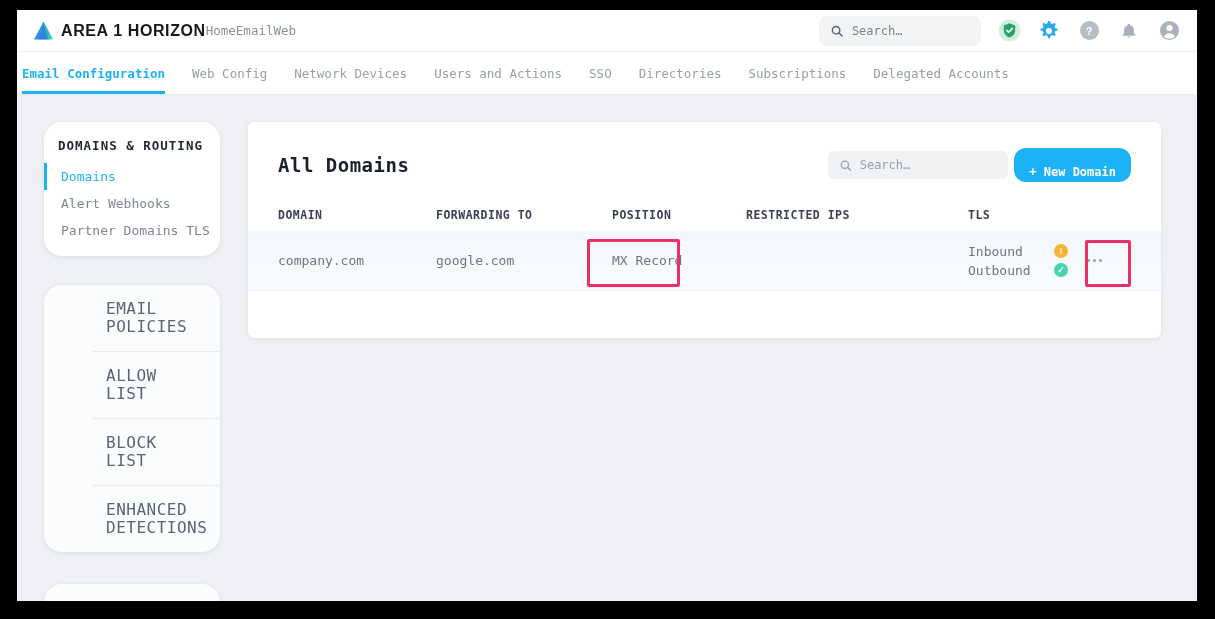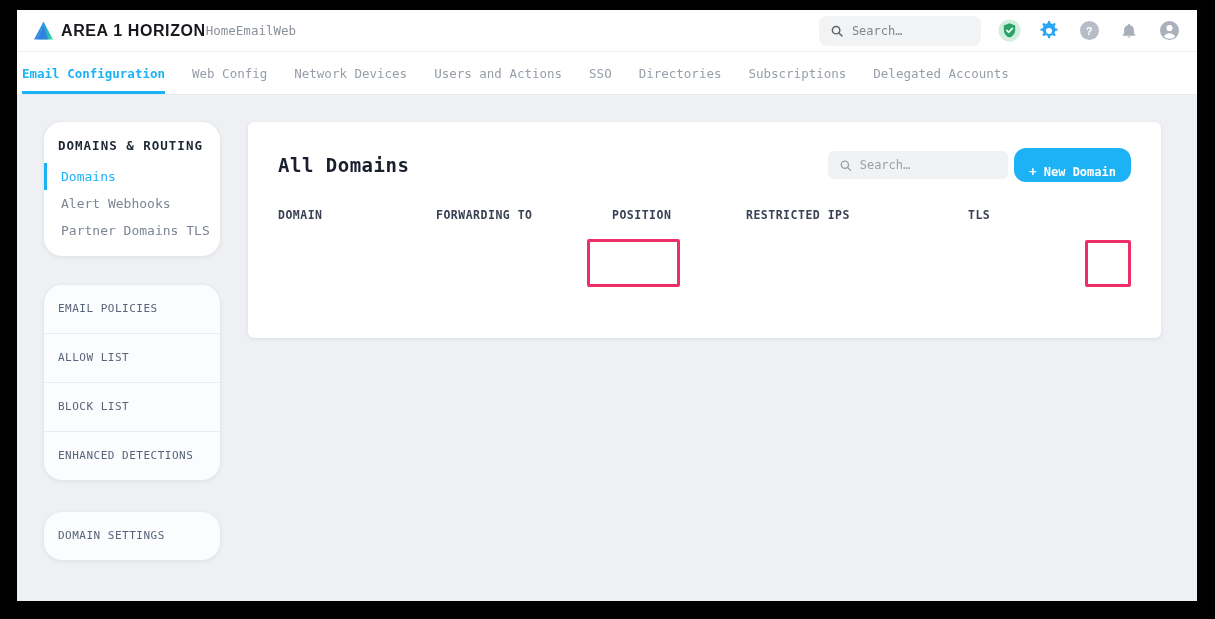--- a/index.html
+++ b/index.html
@@ -73,22 +73,22 @@
     padding:16px 14px 10px;white-space:nowrap;
   }
   .sb-item{
     font-size:13px;color:#7d8694;padding:6px 14px;cursor:pointer;
     border-left:3px solid transparent;white-space:nowrap;
   }
   .sb-item.active{color:var(--accent);border-left-color:var(--accent);}
   .card1{padding-bottom:12px;}
   .card2{margin-top:29px;}
   .sb-section{
-    font-size:11px;color:#59647a;letter-spacing:.5px;padding:15px 14px;
-    cursor:pointer;line-height:18px;
+    font-size:16px;color:#59647a;letter-spacing:.5px;padding:15px 14px;
+    cursor:pointer;line-height:18px;margin-left:48px;
   }
   .sb-section + .sb-section{border-top:1px solid #e9ebee;}
   .card3{margin-top:32px;}
   
   .panel{
     margin-left:28px;width:913px;height:216px;background:#fff;border-radius:6px;
     box-shadow:0 1px 4px rgba(30,40,60,.09);position:relative;
   }
   .panel-head{display:flex;align-items:center;padding:26px 30px 0;}
   .panel-title{font-size:19px;font-weight:bold;color:#1a1f2e;letter-spacing:.5px;}
@@ -247,18 +247,41 @@
       </div>
 
       <div class="thead">
         <div class="th c1">DOMAIN</div>
         <div class="th c2">FORWARDING TO</div>
         <div class="th c3">POSITION</div>
         <div class="th c4">RESTRICTED IPS</div>
         <div class="th c5">TLS</div>
       </div>
 
+      <div class="trow">
+        <div class="td c1">company.com</div>
+        <div class="td c2">google.com</div>
+        <div class="td c3">MX Record</div>
+        <div class="td c4"></div>
+        <div class="tls-cell">
+          <div class="tls-line">
+            <span class="tls-label">Inbound</span>
+            <span class="badge warning">!</span>
+          </div>
+          <div class="tls-line">
+            <span class="tls-label">Outbound</span>
+            <span class="badge ok">✓</span>
+          </div>
+        </div>
+        <div class="row-actions">
+          <div class="dots">
+            <i></i>
+              <i></i>
+              <i></i>
+          </div>
+        </div>
+      </div>
 
       <div class="anno anno-mx"></div>
       <div class="anno anno-dots"></div>
     </section>
   </div>
 </div>
 
 </body></html>

